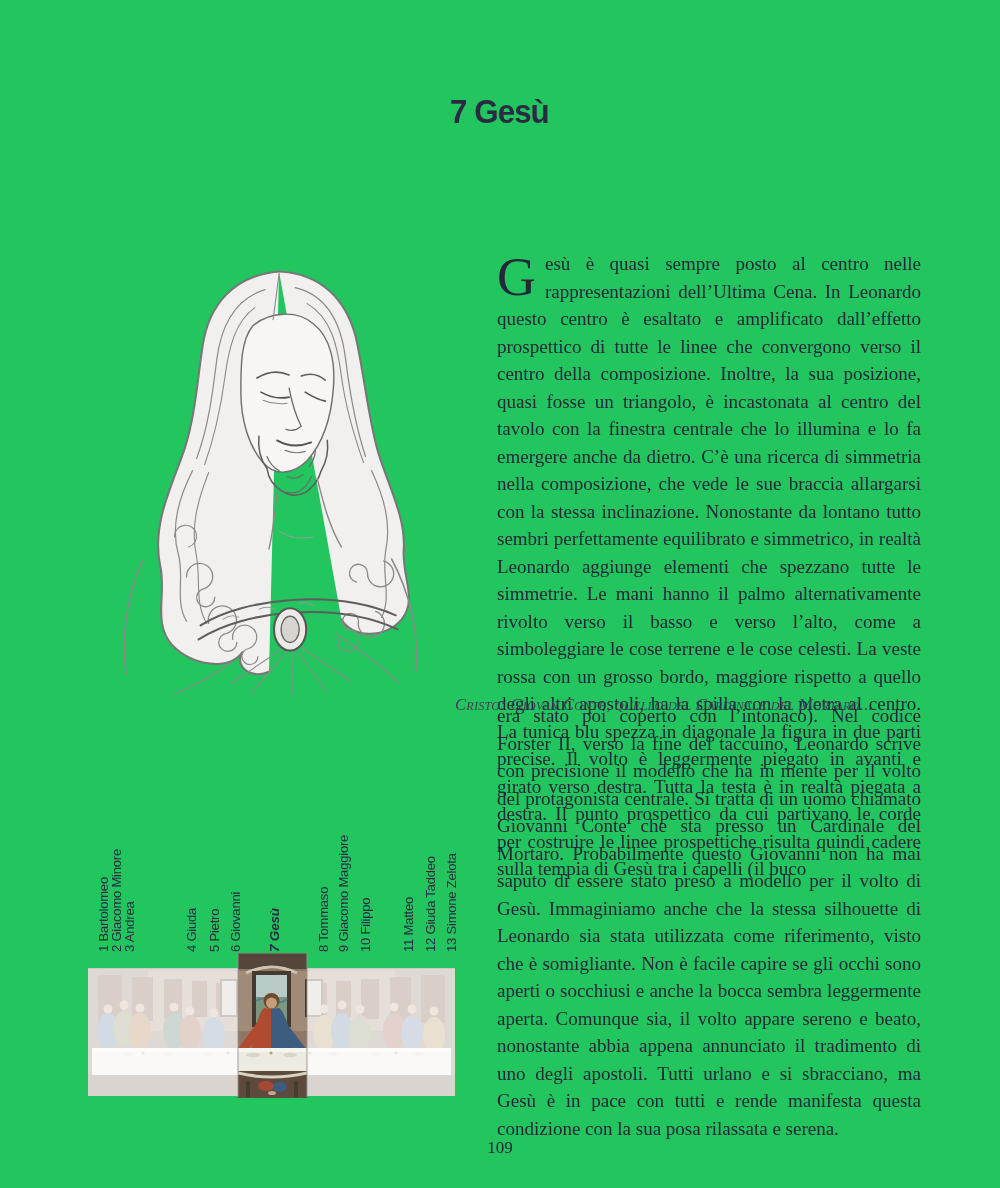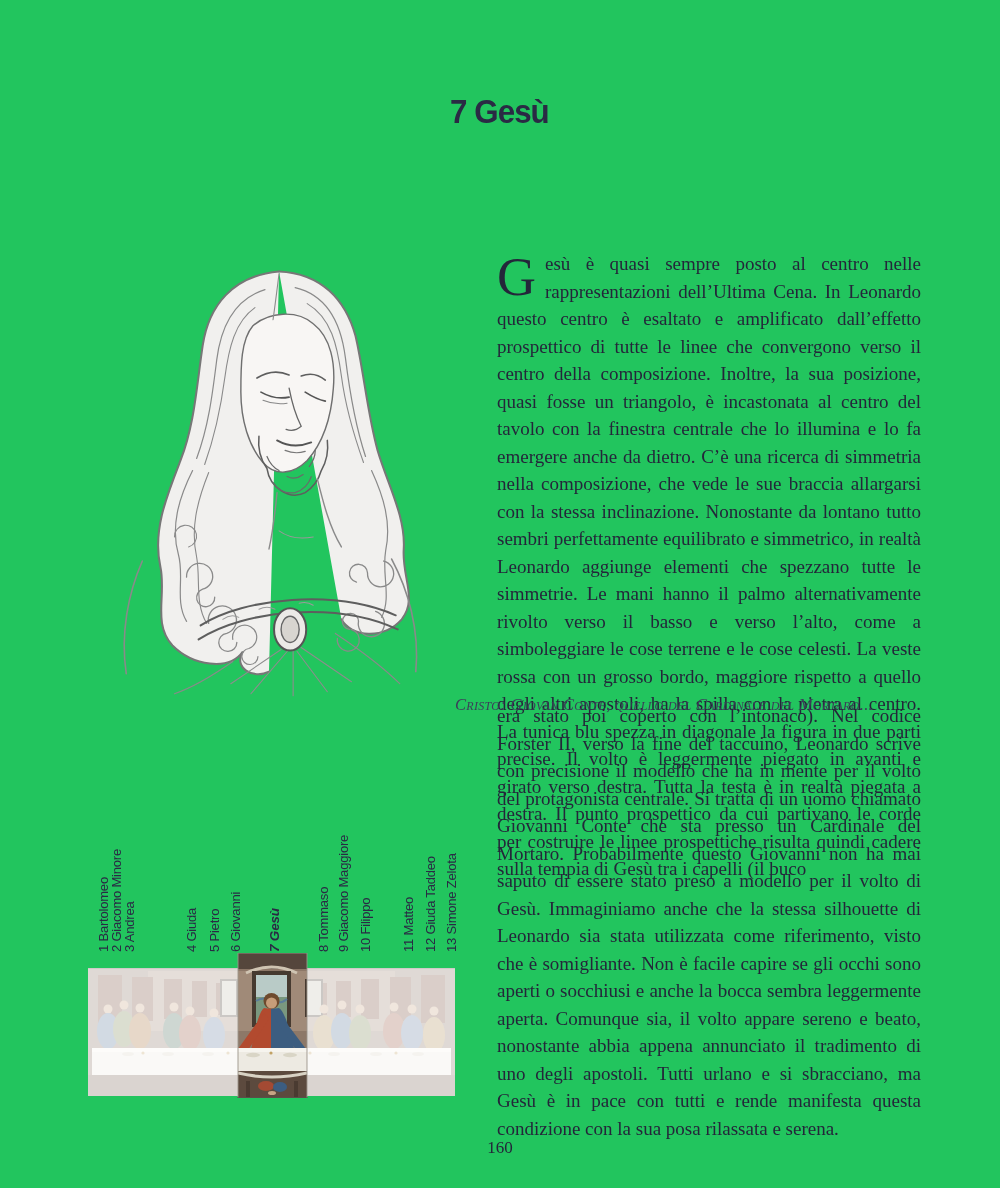--- a/index.html
+++ b/index.html
@@ -246,15 +246,15 @@
       </g>
 
       <g clip-path="url(#clip-box)">
         <use xlink:href="#cena"></use>
       </g>
       <rect x="150" y="0" width="69" height="145" fill="none" stroke="#9b948a" stroke-width="1" opacity="0.9"></rect>
       <rect x="149" y="144" width="71" height="1.5" fill="#000000" opacity="0.25"></rect>
     </svg>
   </div>
 
-  <div class="page-number">160</div>
+  <div class="page-number">109</div>
 
 </div>
 
 </body></html>

